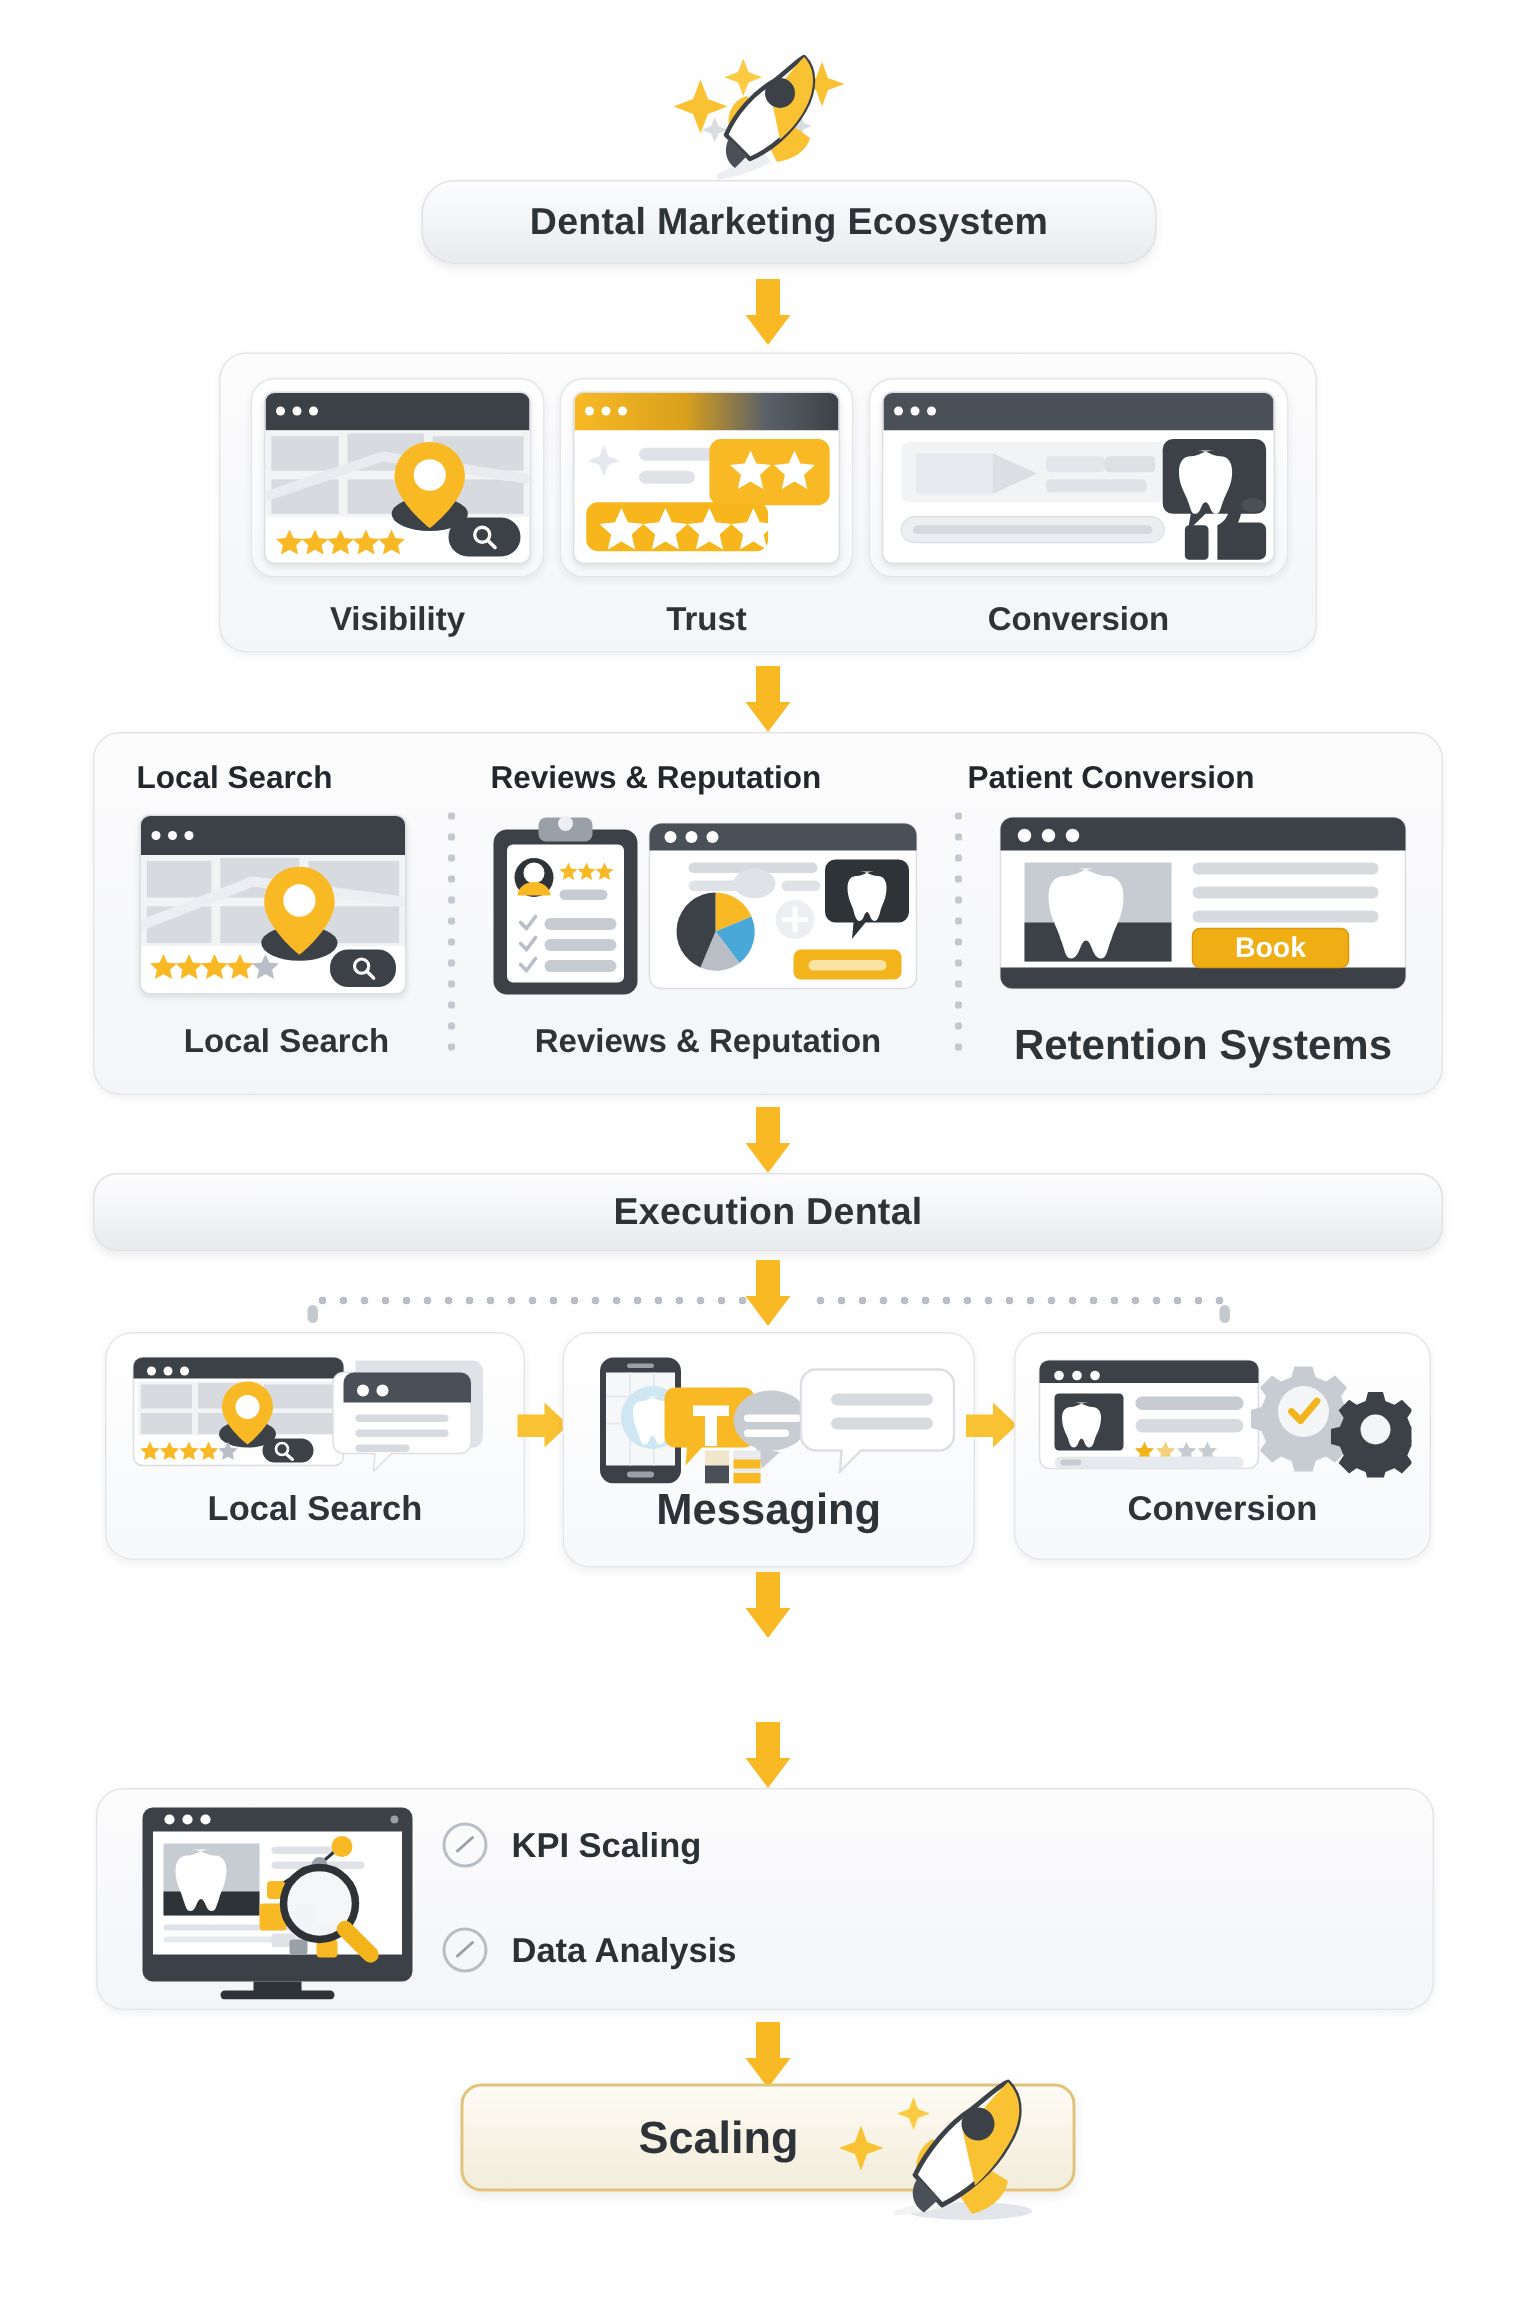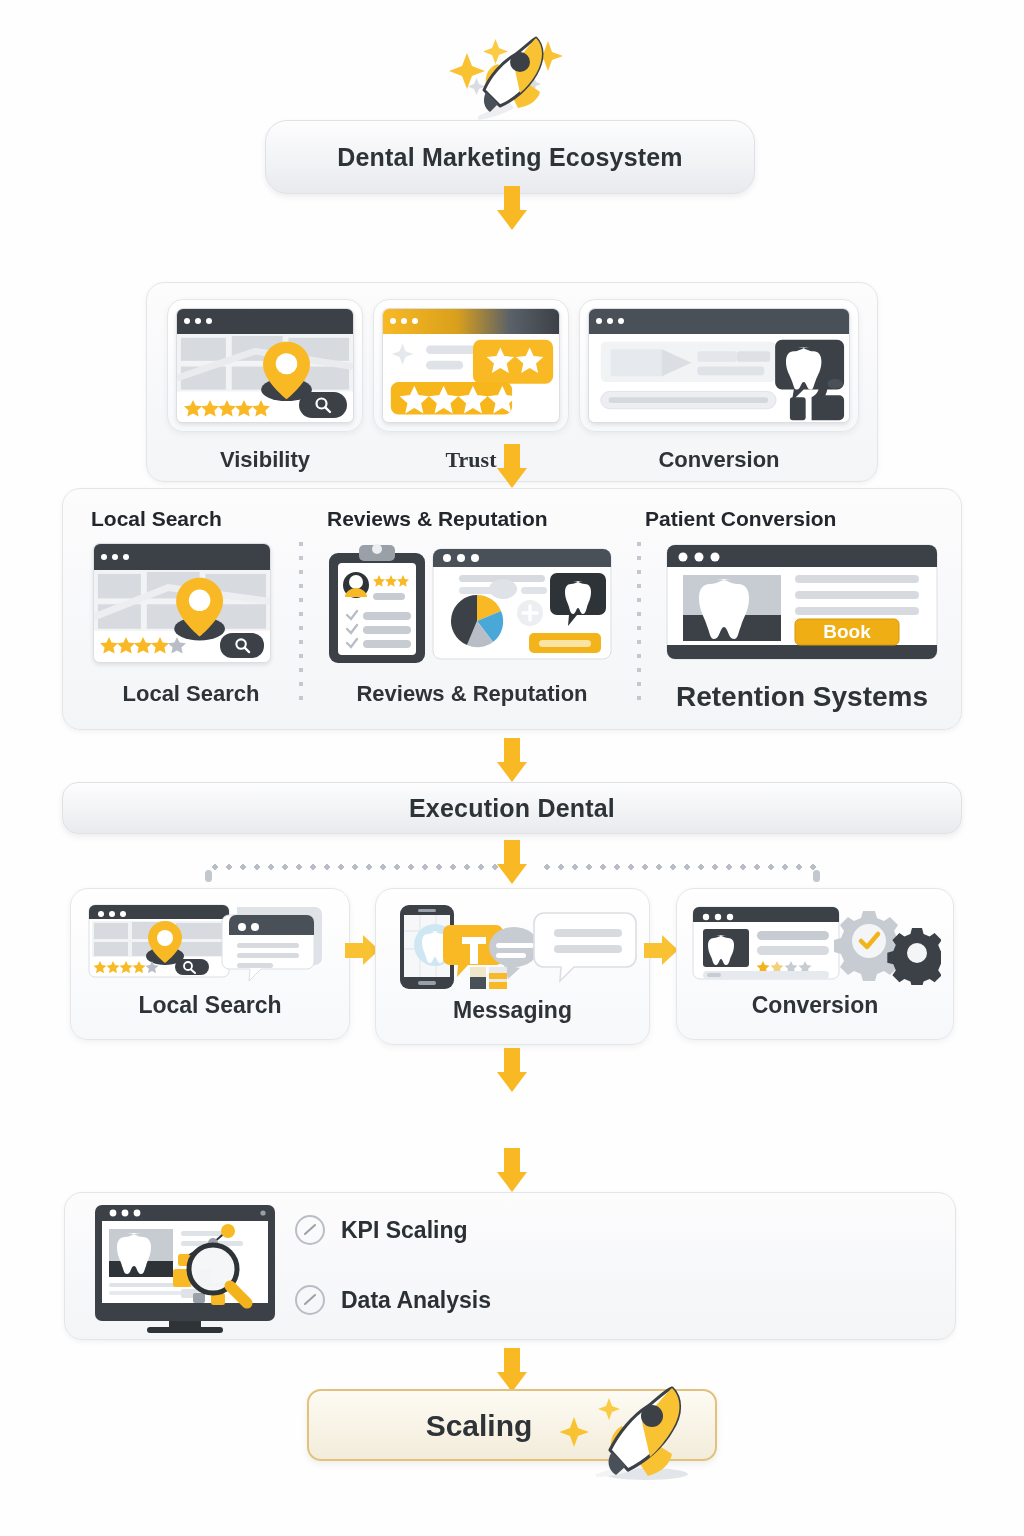--- a/index.html
+++ b/index.html
@@ -118,27 +118,27 @@
       <path d="M46 56 C44 44 50 36 58 34 L68 48 L54 62 Z" fill="#F9C232"></path>
       <path d="M78 78 C90 76 98 70 100 62 L86 52 L72 66 Z" fill="#F9C232"></path>
 
       <path d="M96 8 C104 16 104 30 96 44 C88 58 74 70 60 76 L44 60 C50 46 62 32 76 24 C84 18 92 10 96 8 Z" fill="#ffffff" stroke="#3c4148" stroke-width="3" stroke-linejoin="round"></path>
       <path d="M96 8 C104 16 104 30 96 44 C92 51 86 58 80 63 L74 35 C80 27 90 14 96 8 Z" fill="#F9C232"></path>
       <circle cx="80" cy="32" r="10" fill="#3c4148"></circle>
       <path d="M46 62 L58 74 L50 82 C44 78 42 70 46 62 Z" fill="#4a5057"></path>
     </svg>
   </div>
 
-  <div class="pill" style="position:absolute; left:265px; top:120px; width:490px; height:74px;">
+  <div class="pill" style="position:absolute; left:281px; top:120px; width:490px; height:56px;">
     <span class="pill-title">Dental Marketing Ecosystem</span>
   </div>
 
   <div class="arrow-down" style="position:absolute; left:497px; top:186px;"></div>
 
-  <div class="panel" style="position:absolute; left:146px; top:235px; width:732px; height:200px;margin-top:47px;">
+  <div class="panel" style="position:absolute; left:146px; top:235px; width:732px; height:200px;">
 
     <div style="position:absolute; left:20px; top:16px; width:196px;">
       <div class="card" style="width:196px; height:133px; padding:8px;">
         <div class="bw" style="width:100%; height:100%;">
           <div class="bw-bar">
               <i></i>
               <i></i>
               <i></i>
             </div>
           <div class="bw-body">
@@ -175,21 +175,21 @@
                 <circle cx="7.5" cy="7.5" r="5" fill="none" stroke="#fff" stroke-width="2.2"></circle>
                 <line x1="11.3" y1="11.3" x2="16" y2="16" stroke="#fff" stroke-width="2.4" stroke-linecap="round"></line>
               </svg>
             </div>
           </div>
         </div>
       </div>
       <div class="lbl" style="margin-top:15px;">Visibility</div>
     </div>
 
-    <div style="position:absolute; left:226px; top:16px; width:196px;font-family:Liberation Serif, serif;">
+    <div style="position:absolute; left:226px; top:16px; width:196px;">
       <div class="card" style="width:196px; height:133px; padding:8px;">
         <div class="bw" style="width:100%; height:100%;">
           <div class="bw-bar" style="background:linear-gradient(90deg,#F8B924 0%,#d9a01c 42%,#5b6168 72%,#3c4148 100%);">
             <i></i>
               <i></i>
               <i></i>
           </div>
           <div class="bw-body">
             <svg width="100%" height="100%" viewBox="0 0 180 92" preserveAspectRatio="none">
               <path d="M17 18 l3 -8 l3 8 l8 3 l-8 3 l-3 8 l-3 -8 l-8 -3 z" fill="#e5e8ec"></path>
@@ -476,21 +476,21 @@
         <rect x="162" y="28" width="68" height="8" rx="4" fill="#d7dadf"></rect>
         <rect x="162" y="44" width="68" height="8" rx="4" fill="#d7dadf"></rect>
 
         <rect x="78" y="66" width="16" height="22" fill="#f0e6cc"></rect>
         <rect x="78" y="76" width="16" height="12" fill="#4a5057"></rect>
         <rect x="97" y="66" width="18" height="22" fill="#e8eaee"></rect>
         <rect x="97" y="72" width="18" height="6" fill="#F8B924"></rect>
         <rect x="97" y="81" width="18" height="7" fill="#F8B924"></rect>
       </svg>
     </div>
-    <div style="position:absolute; left:0; right:0; bottom:20px; text-align:center; font-size:23px; font-weight:bold; color:#2e3338;">Messaging</div>
+    <div style="position:absolute; left:0; right:0; bottom:20px; text-align:center; font-size:29px; font-weight:bold; color:#2e3338;">Messaging</div>
   </div>
 
   <div class="arrow-right" style="position:absolute; left:644px; top:935px;"></div>
 
   <div class="card" style="position:absolute; left:676px; top:888px; width:278px; height:152px; border-radius:18px;">
     <div style="position:absolute; left:14px; top:12px;">
       <svg width="250" height="84" viewBox="0 0 250 84">
         <rect x="2" y="6" width="146" height="72" rx="7" fill="#fff" stroke="#dcdee3"></rect>
         <path d="M2 12 a6 6 0 0 1 6 -6 h134 a6 6 0 0 1 6 6 v9 h-146 z" fill="#3c4148"></path>
         <circle cx="15" cy="16" r="3.2" fill="#fff"></circle>

